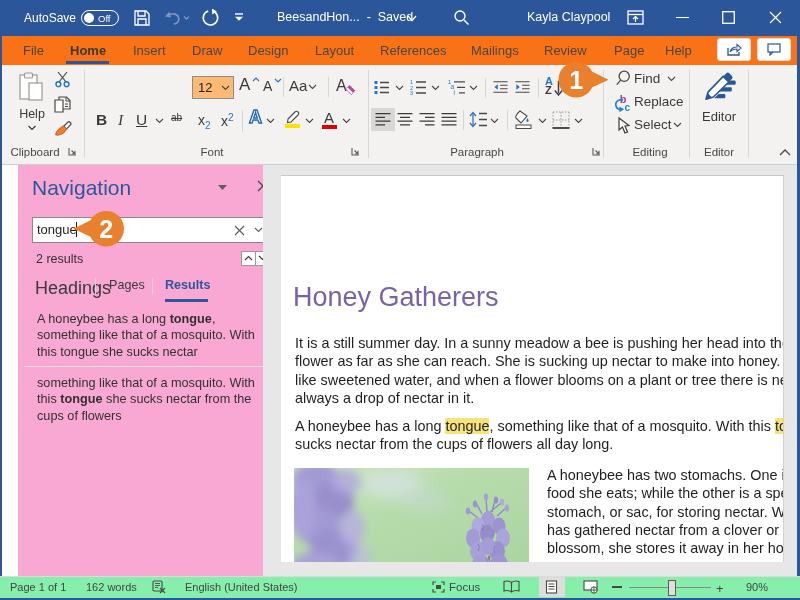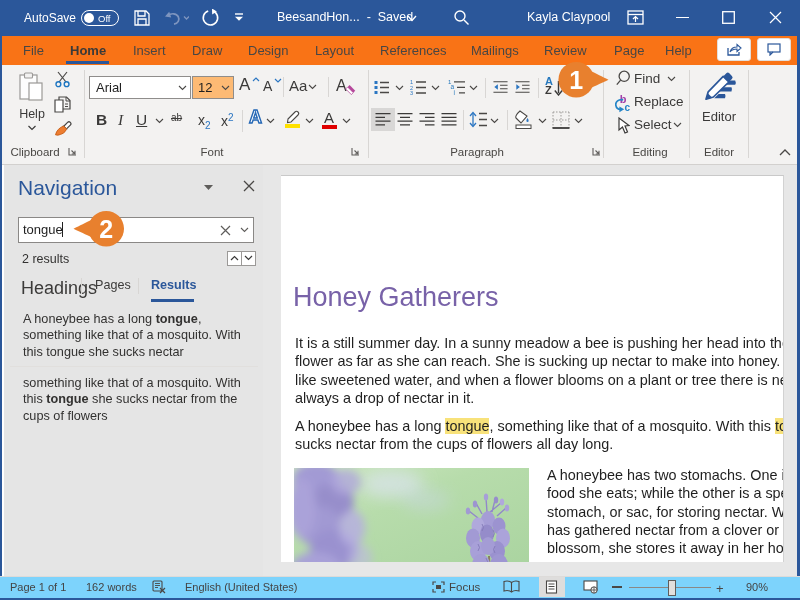--- a/index.html
+++ b/index.html
@@ -6,24 +6,24 @@
   body{width:800px;height:600px;position:relative;overflow:hidden;
        font-family:"Liberation Sans",sans-serif;background:#fff;}
   .abs{position:absolute}
   
   #titlebar{left:0;top:0;width:800px;height:36px;background:#2b579a;color:#fff}
   #lframe{left:0;top:36px;width:2px;height:564px;background:#2b579a}
   #rframe{left:797px;top:36px;width:3px;height:564px;background:#2b579a}
   #bframe{left:0;top:597px;width:800px;height:3px;background:#2b579a}
   #tabrow{left:2px;top:36px;width:795px;height:29px;background:#f97316}
   #ribbon{left:2px;top:65px;width:795px;height:99px;background:#f3f2f1;border-bottom:1px solid #d2d0ce}
-  #navpane{left:4px;top:165px;width:260px;height:411px;background:#e5e5e5;border-right:5px solid #a3a3a3}
+  #navpane{left:18px;top:165px;width:260px;height:411px;background:#f9a8d4;border-right:5px solid #a3a3a3}
   #docarea{left:263px;top:165px;width:534px;height:411px;background:#e7e7e7}
   #page{left:18px;top:10px;width:502px;height:386px;background:#fff;overflow:hidden;border-top:1px solid #c9c9c9;border-right:1px solid #d2d2d2}
-  #statusbar{left:0;top:576px;width:800px;height:21px;background:#7dd3fc;border-top:1px solid #dddbd9;color:#444}
+  #statusbar{left:0;top:576px;width:800px;height:21px;background:#86efac;border-top:1px solid #dddbd9;color:#444}
   .vsep{width:1px;background:#d8d6d4}
   .grplabel{font-size:11.5px;color:#494744;text-align:center;top:81px;height:12px;line-height:12px}
   .tb{font-size:13px;color:#484644}
   .doctext{left:14px;font-size:14.4px;line-height:18.3px;color:#1f1f1f;white-space:nowrap}
   .hl{background:#f8e27a}
   svg{display:block}
 </style>
 </head>
 <body>
 
@@ -134,26 +134,20 @@
     <path d="M9.3 6.6 L12.9 10.2" stroke="#4a4846" stroke-width="1"></path>
     <path d="M1.5 15.8 C2.5 11.5 5.5 8.6 9.6 7 L12.6 10 C11 14 8 15.2 3.8 16.2 Z" fill="#ed7d31" stroke="#c55a11" stroke-width="0.9"></path>
   </svg>
   <div class="abs grplabel" style="left:0px;width:66px">Clipboard</div>
   <svg class="abs" style="left:66px;top:82px" width="9" height="9" viewBox="0 0 9 9">
     <path d="M1 1 V8 H8" fill="none" stroke="#5f5d5b" stroke-width="1.1"></path>
     <path d="M3.5 3.5 L7 7 M7 3.8 V7 H3.8" fill="none" stroke="#5f5d5b" stroke-width="1.1"></path>
   </svg>
   <div class="abs vsep" style="left:82px;top:5px;height:88px"></div>
 
-  <div class="abs" style="left:87px;top:11px;width:100px;height:21px;background:#fff;border:1px solid #8f8d8b;font-size:13px;color:#1f1f1f">
-    <span style="position:absolute;left:6px;top:3px">Arial</span>
-    <svg class="abs" style="left:88px;top:8px" width="9" height="6" viewBox="0 0 9 6">
-        <path d="M1 1 L4.5 4.5 L8 1" fill="none" stroke="#4a4846" stroke-width="1.1"></path>
-      </svg>
-  </div>
   <div class="abs" style="left:190px;top:11px;width:40px;height:21px;background:#fdba74;border:1px solid #8f8d8b;font-size:13px;color:#1f1f1f">
     <span style="position:absolute;left:5px;top:3px">12</span>
     <svg class="abs" style="left:28px;top:8px" width="9" height="6" viewBox="0 0 9 6">
         <path d="M1 1 L4.5 4.5 L8 1" fill="none" stroke="#4a4846" stroke-width="1.1"></path>
       </svg>
   </div>
 
   <div class="abs" style="left:237px;top:10px;font-size:17px;color:#3b3a39">A</div>
   <svg class="abs" style="left:250px;top:12px" width="8" height="5" viewBox="0 0 8 5">
       <path d="M1 4 L4 1 L7 4" fill="none" stroke="#2b76c2" stroke-width="1.2"></path>

